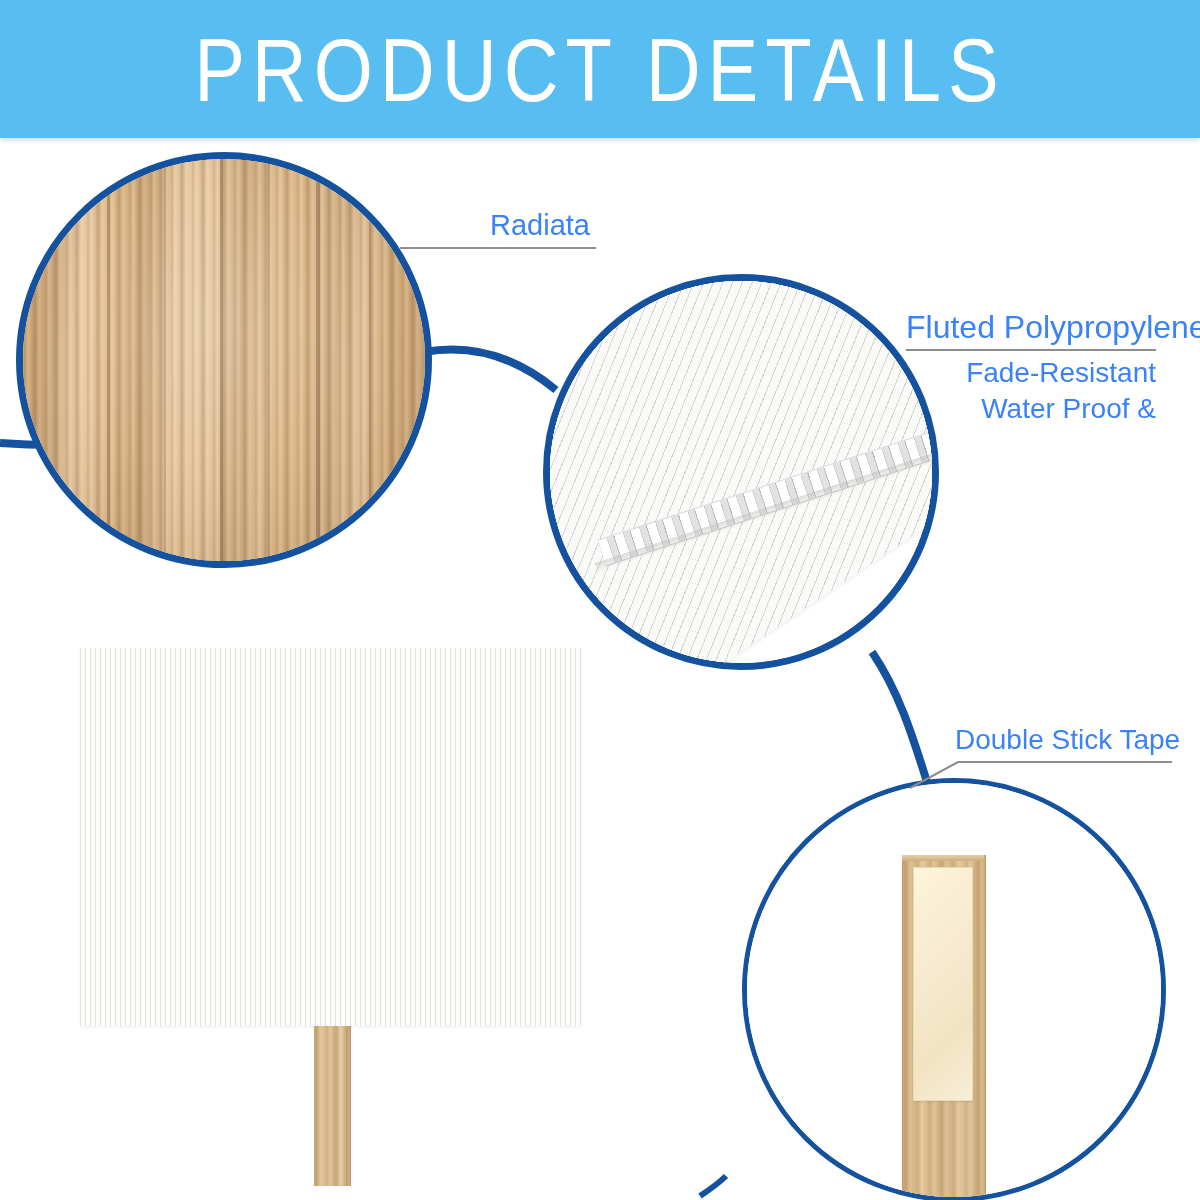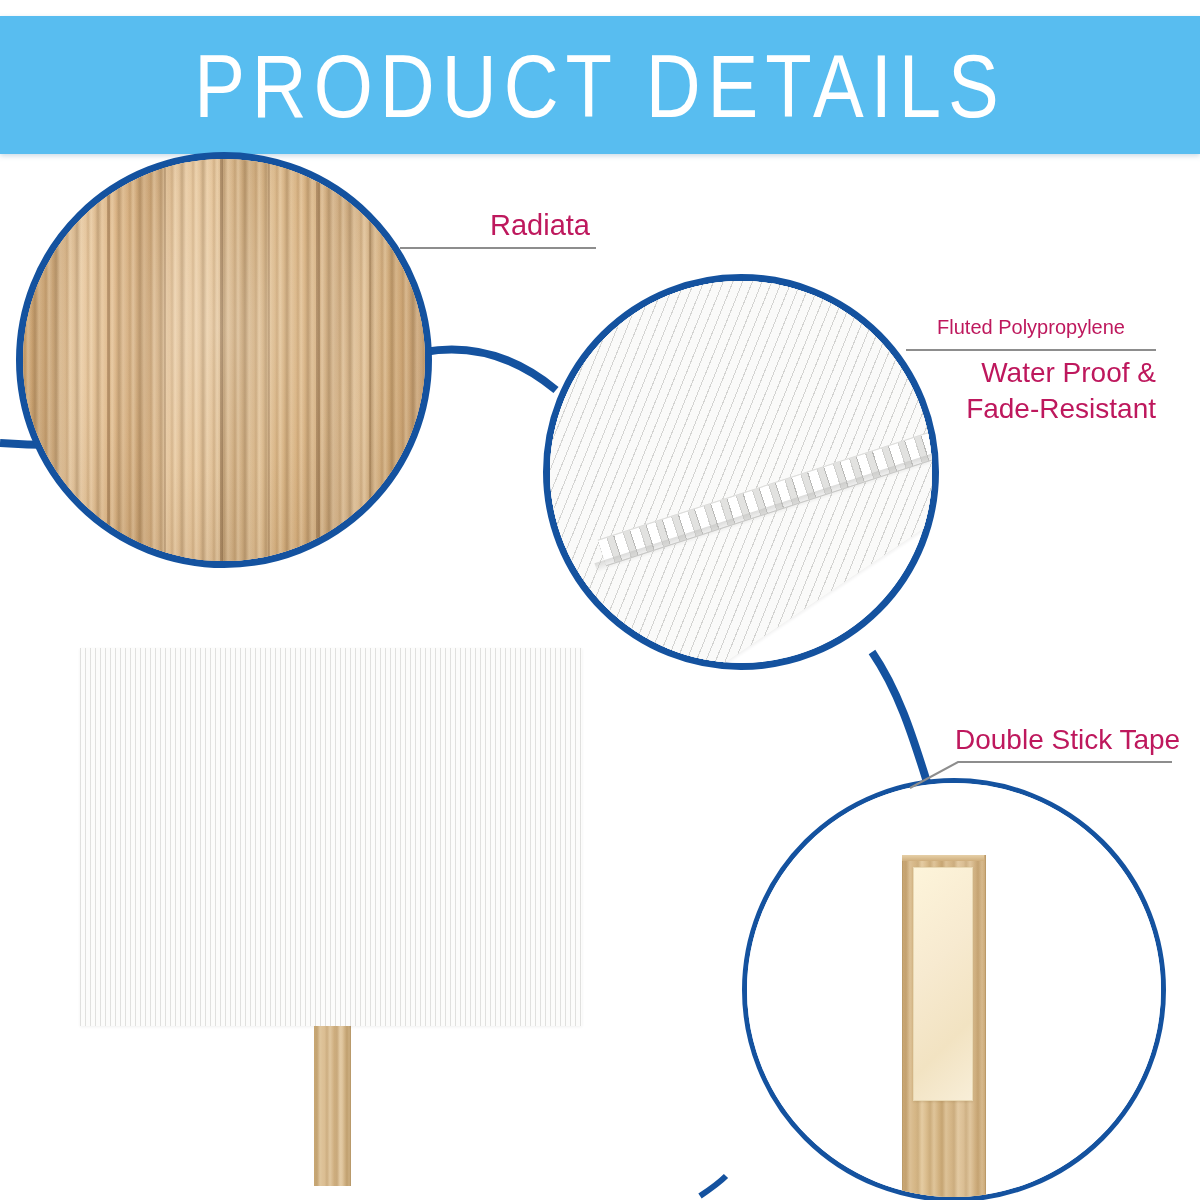--- a/index.html
+++ b/index.html
@@ -15,21 +15,21 @@
     width: 1200px;
     height: 1200px;
     overflow: hidden;
     background: #ffffff;
   }
 
   
   #header-banner {
     position: absolute;
     left: 0;
-    top: 16px;
+    top: 0;
     width: 1200px;
     height: 138px;
     background: #58bdf0;
     box-shadow: 0 2px 5px rgba(140,175,200,0.45);
   }
   #header-title {
     position: absolute;
     left: 0;
     top: 0;
     width: 1200px;
@@ -221,39 +221,39 @@
     left: 0;
     top: 0;
     width: 1200px;
     height: 1200px;
     pointer-events: none;
   }
 
   
   .callout {
     position: absolute;
-    color: #be185d;
+    color: #3b82f6;
     font-family: "Liberation Sans", sans-serif;
     font-weight: 400;
     white-space: nowrap;
   }
   .callout-line-1 { font-size: 29px; line-height: 34px; }
   .callout-line-2 { font-size: 29px; line-height: 36px; }
   .callout-rule {
     height: 2px;
     background: #8d8d8d;
     margin: 5px 0 4px 0;
   }
 
   #callout-wood { left: 400px; top: 208px; width: 196px; text-align: center; }
   #callout-wood .callout-line-1 { text-align: right; padding-right: 6px; }
   #callout-wood .callout-line-2 { text-align: right; padding-right: 2px; }
 
   #callout-flute { left: 906px; top: 310px; width: 250px; }
-  #callout-flute .callout-line-1 { text-align: center; font-size: 20px; }
+  #callout-flute .callout-line-1 { text-align: center; font-size: 32px; }
   #callout-flute .callout-line-2 { text-align: right; font-size: 28px; }
 
   #callout-tape { left: 955px; top: 723px; width: 224px; }
   #callout-tape .callout-line-1 { text-align: center; font-size: 28px; }
 
   
   #product-sign {
     position: absolute;
     left: 80px;
     top: 648px;
@@ -348,22 +348,22 @@
   </div>
 
   <div class="callout" id="callout-wood">
     <div class="callout-line-1">Radiata</div>
     <div class="callout-rule"></div>
   </div>
 
   <div class="callout" id="callout-flute">
     <div class="callout-line-1">Fluted Polypropylene</div>
     <div class="callout-rule"></div>
+    <div class="callout-line-2">Fade-Resistant</div>
     <div class="callout-line-2">Water Proof &amp;</div>
-    <div class="callout-line-2">Fade-Resistant</div>
   </div>
 
   <div class="callout" id="callout-tape">
     <div class="callout-line-1">Double Stick Tape</div>
   </div>
 
   <svg style="position:absolute;left:900px;top:752px;width:280px;height:40px;" viewBox="0 0 280 40" xmlns="http://www.w3.org/2000/svg">
     <path d="M 10,36 L 58,10 L 272,10" fill="none" stroke="#8d8d8d" stroke-width="2"></path>
   </svg>
 

